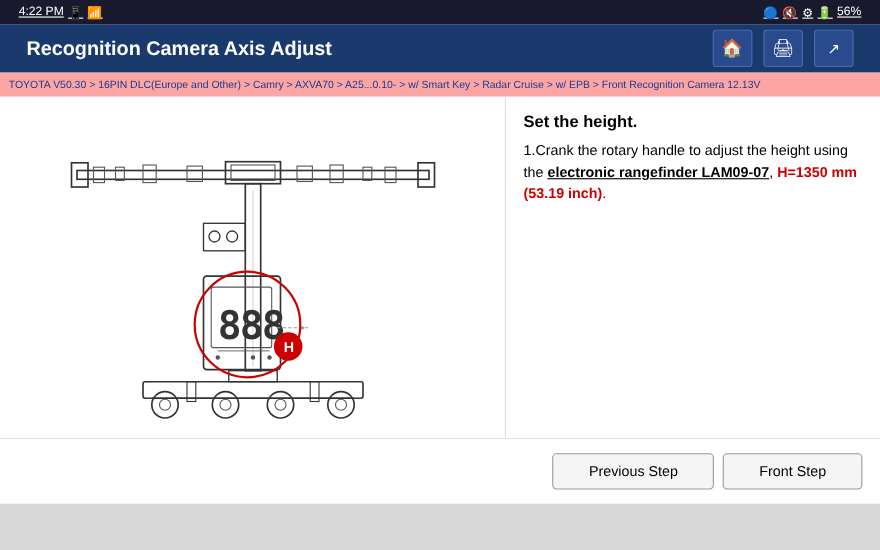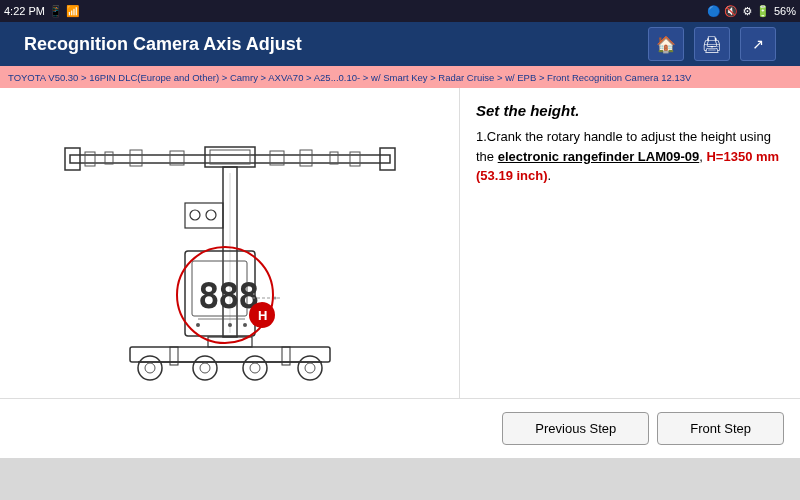--- a/index.html
+++ b/index.html
@@ -13,23 +13,24 @@
     }
 
     
     #status-bar {
       width: 800px;
       height: 22px;
       background: #1a1a2e;
       display: flex;
       align-items: center;
       justify-content: space-between;
-      padding: 0 4px;
+      padding: 0 17px;
       color: white;
       font-size: 11px;
+      text-decoration: underline;
     }
     .status-left { display: flex; align-items: center; gap: 4px; }
     .status-right { display: flex; align-items: center; gap: 4px; }
 
     
     #title-bar {
       width: 800px;
       height: 44px;
       background: #1a3a6e;
       display: flex;
@@ -97,21 +98,20 @@
       width: 340px;
       height: 310px;
       background: white;
       padding: 14px 16px;
     }
     #instruction-title {
       font-size: 15px;
       font-weight: bold;
       margin-bottom: 8px;
       color: #000;
-      font-style: italic;
     }
     #instruction-body {
       font-size: 13px;
       color: #000;
       line-height: 1.5;
     }
     .highlight-text {
       font-weight: bold;
       text-decoration: underline;
     }
@@ -269,21 +269,21 @@
       <circle cx="195" cy="192" r="48" fill="none" stroke="#cc0000" stroke-width="2"></circle>
 
       <circle cx="232" cy="212" r="13" fill="#cc0000"></circle>
       <text x="228" y="217" font-family="Arial" font-size="13" fill="white" font-weight="bold">H</text>
     </svg>
   </div>
 
   <div id="instruction-panel">
     <div id="instruction-title">Set the height.</div>
     <div id="instruction-body">
-      <span>1.Crank the rotary handle to adjust the height using the </span><span class="highlight-text">electronic rangefinder LAM09-09</span><span>, </span><span class="red-text">H=1350 mm (53.19 inch)</span><span>.</span>
+      <span>1.Crank the rotary handle to adjust the height using the </span><span class="highlight-text">electronic rangefinder LAM09-07</span><span>, </span><span class="red-text">H=1350 mm (53.19 inch)</span><span>.</span>
     </div>
   </div>
 
 </div>
 
 <div id="nav-area">
   <button class="nav-button">Previous Step</button>
   <button class="nav-button">Front Step</button>
 </div>
 

